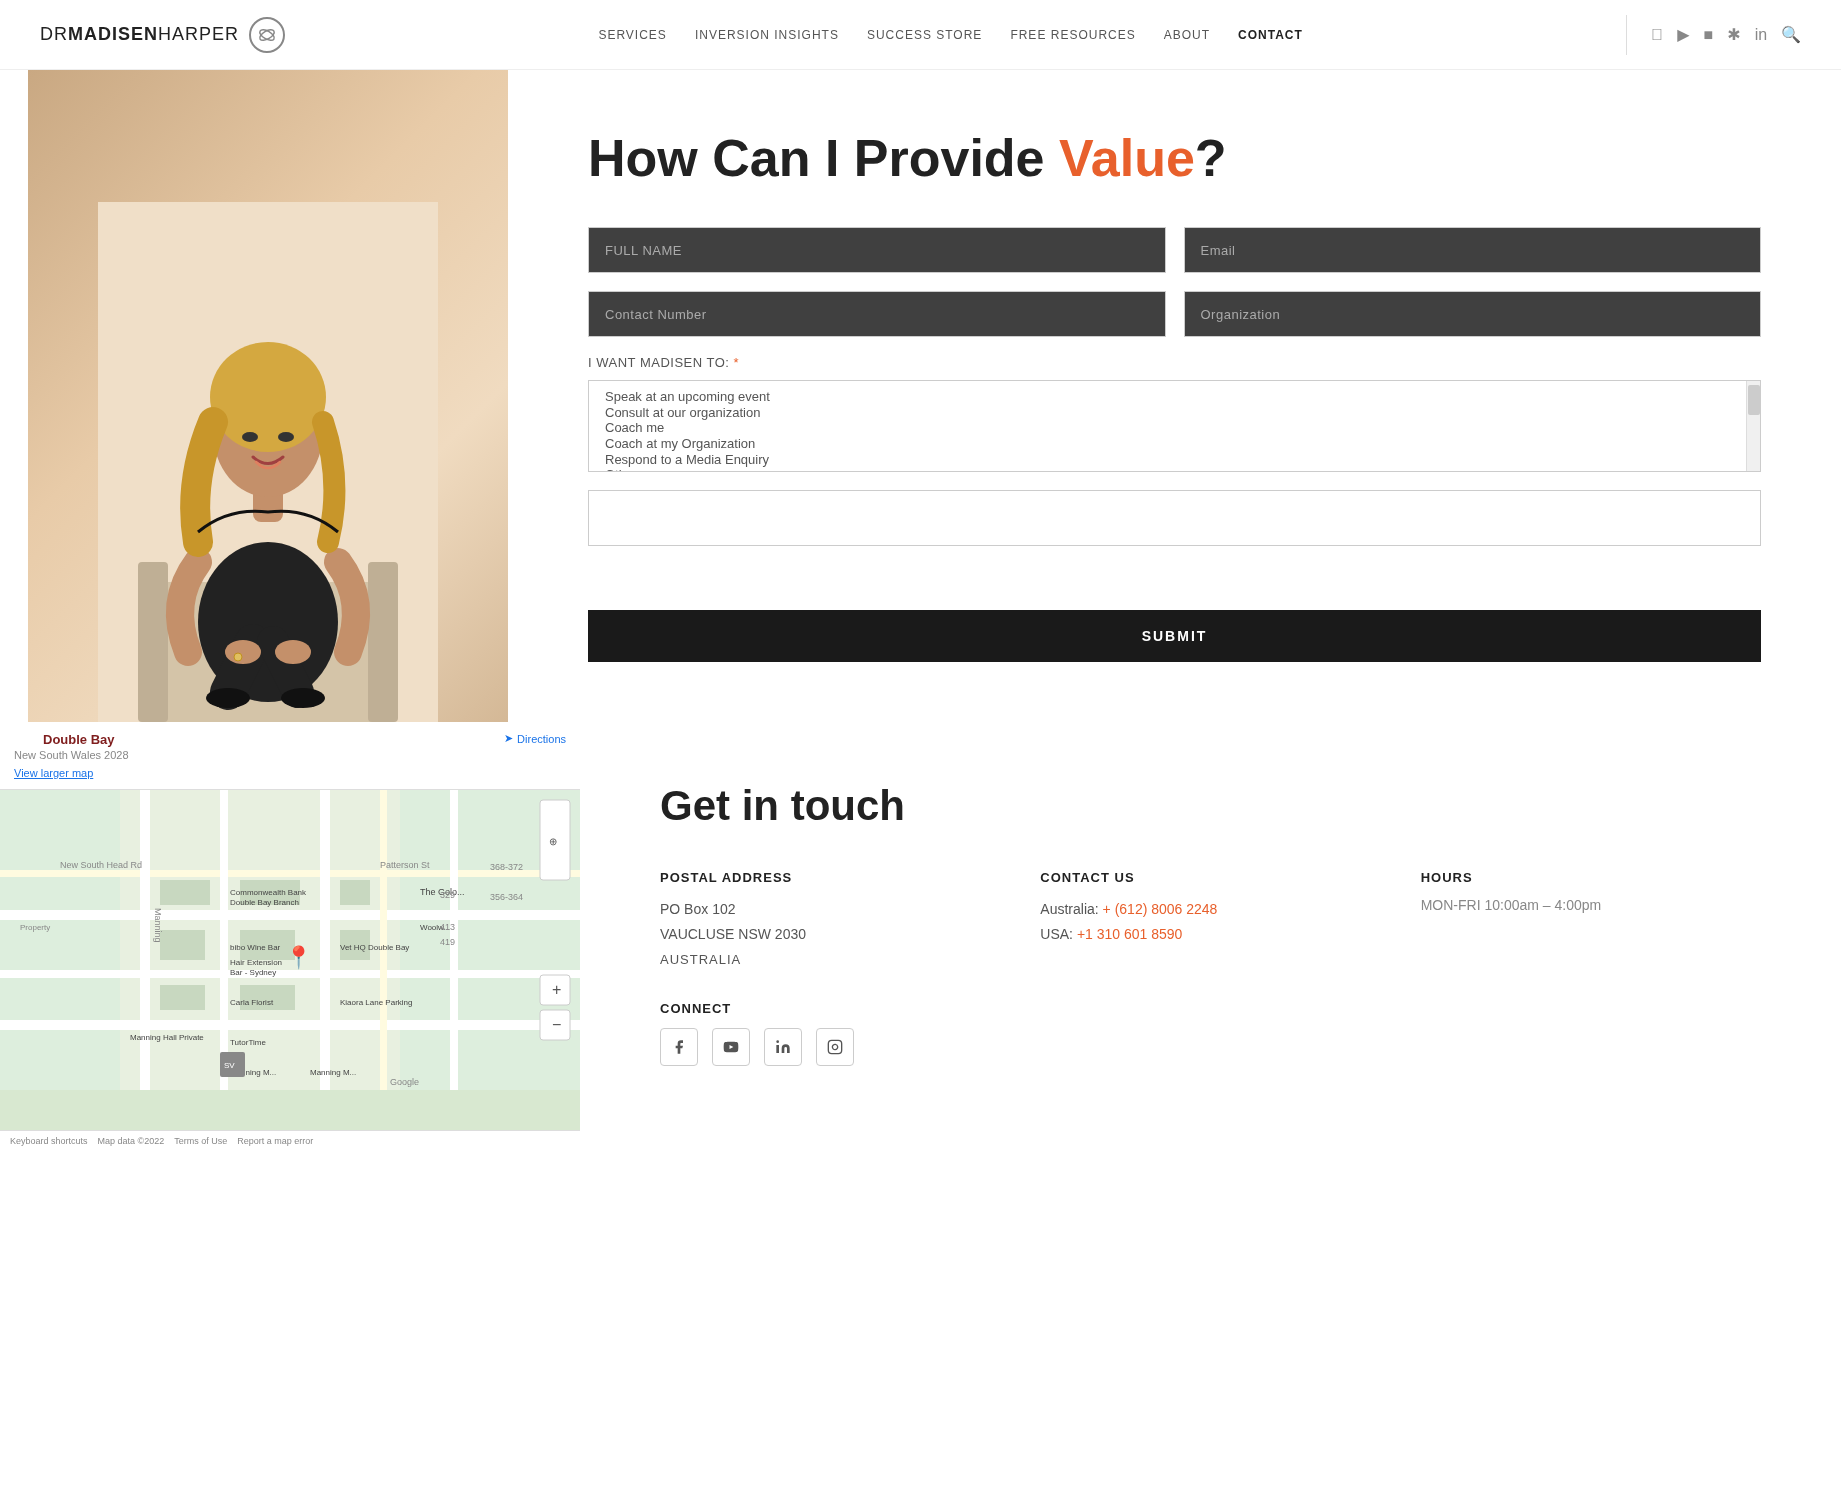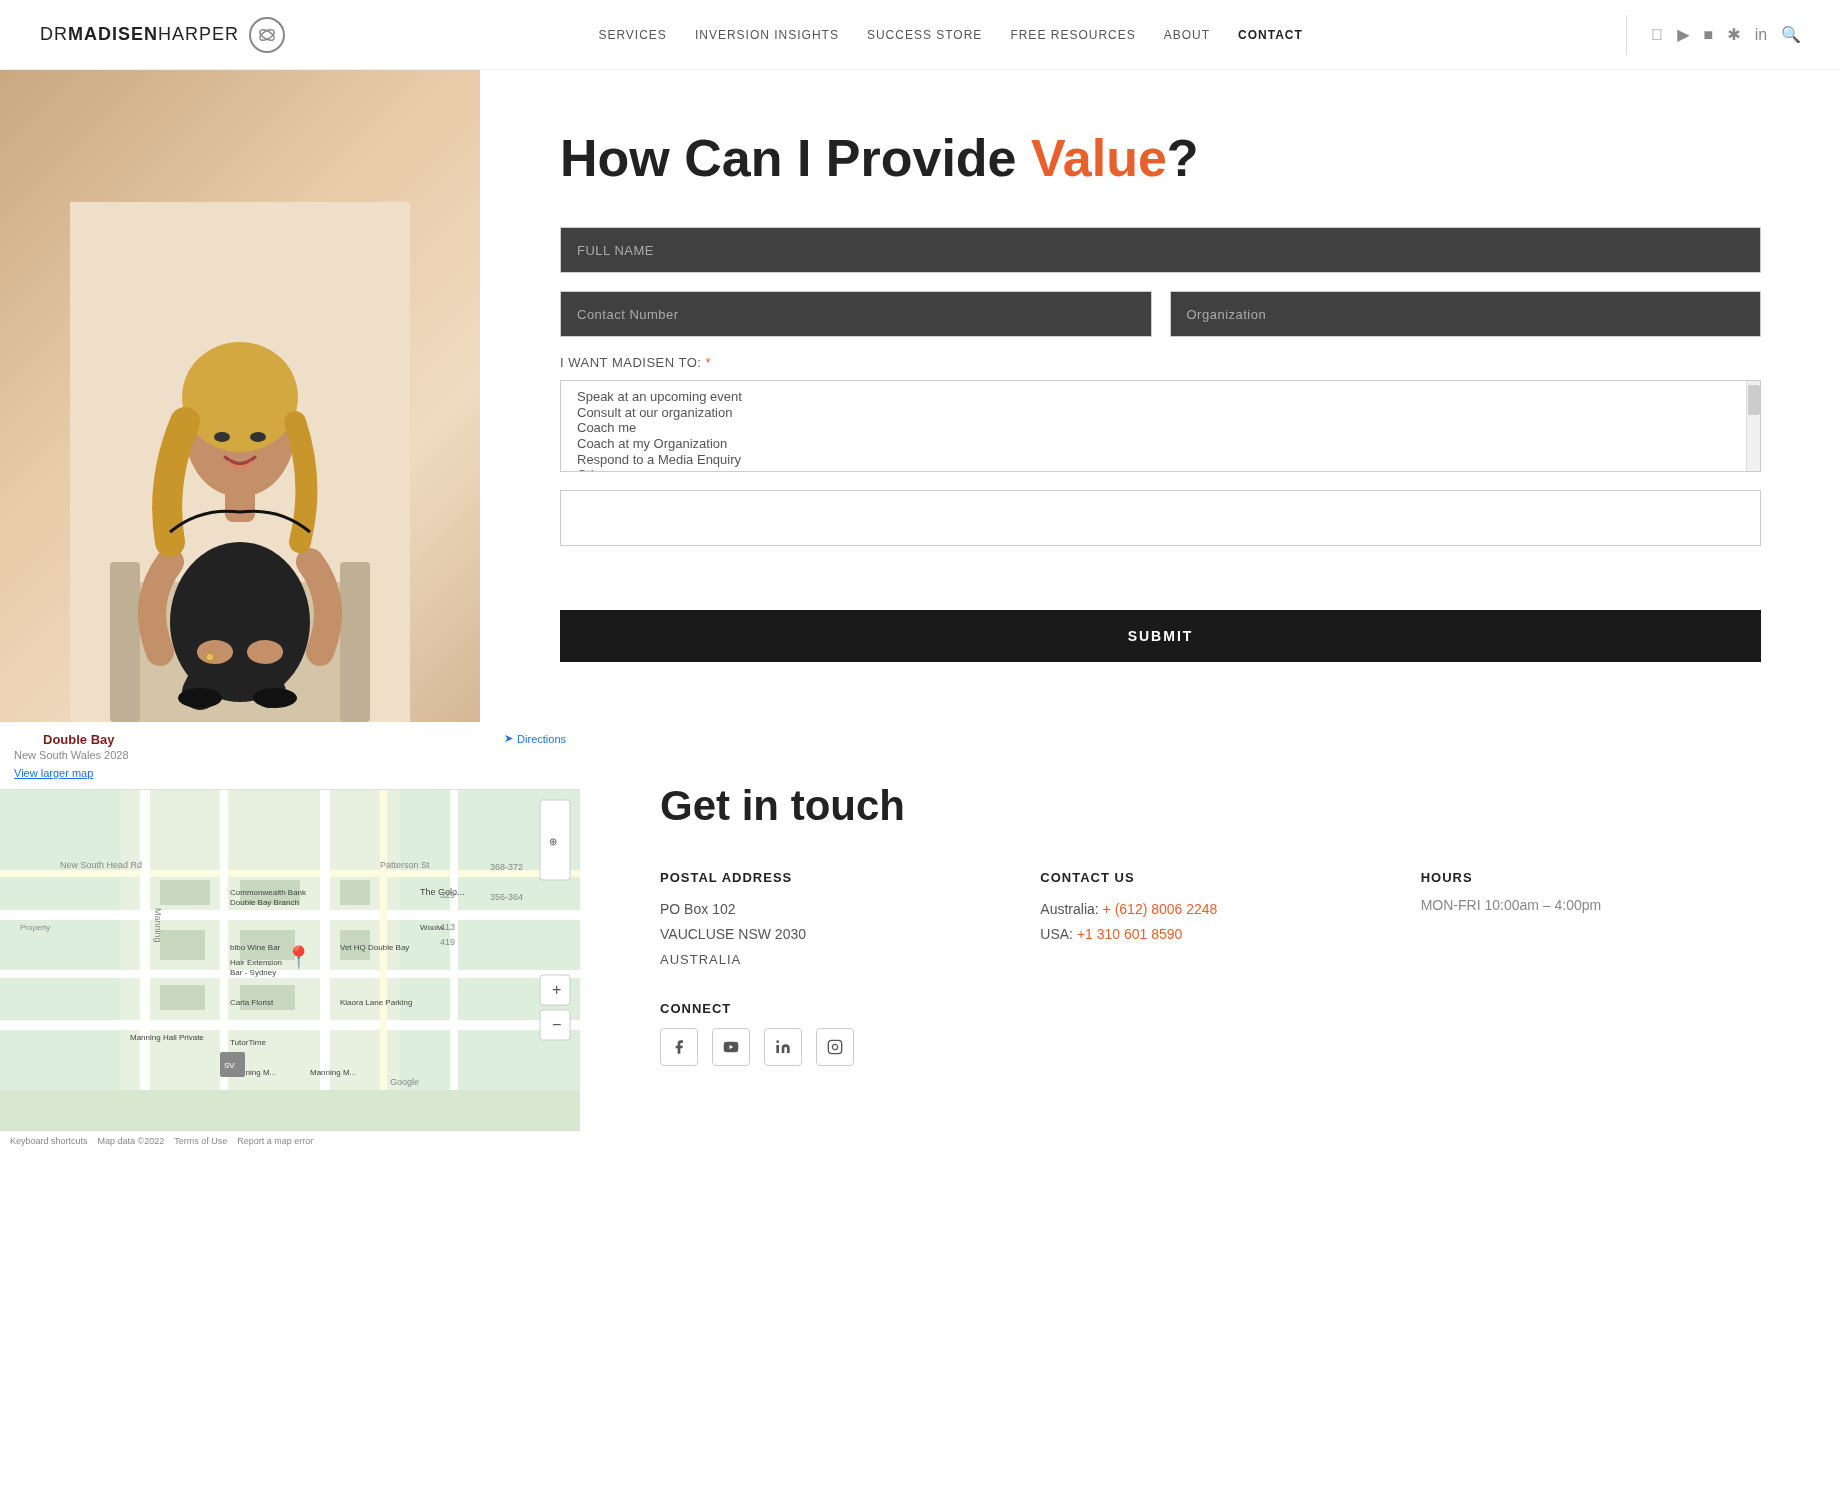--- a/index.html
+++ b/index.html
@@ -71,20 +71,21 @@
       width: 1px;
       height: 40px;
       background: #ddd;
       margin: 0 10px;
     }
 
     
     .hero {
       display: flex;
       min-height: 580px;
+      padding-left: 28px;
     }
     .hero-image {
       width: 480px;
       flex-shrink: 0;
       background: #e8d5c0;
       overflow: hidden;
       position: relative;
     }
     .hero-image-placeholder {
       width: 100%;
@@ -414,20 +415,21 @@
   </div>
 
   <div class="hero-form-section">
     <h1 class="hero-heading">
       <span>How Can I Provide </span><span class="accent">Value</span><span>?</span>
     </h1>
 
     <form class="contact-form">
       <div class="form-row">
         <input class="form-input" type="text" placeholder="FULL NAME" style="">
+        <input class="form-input" type="email" placeholder="Email" style="">
       </div>
       <div class="form-row">
         <input class="form-input" type="text" placeholder="Contact Number" style="">
         <input class="form-input" type="text" placeholder="Organization" style="">
       </div>
 
       <div>
         <p class="label-required">
           <span>I WANT MADISEN TO:</span><span class="req">*</span>
         </p>

